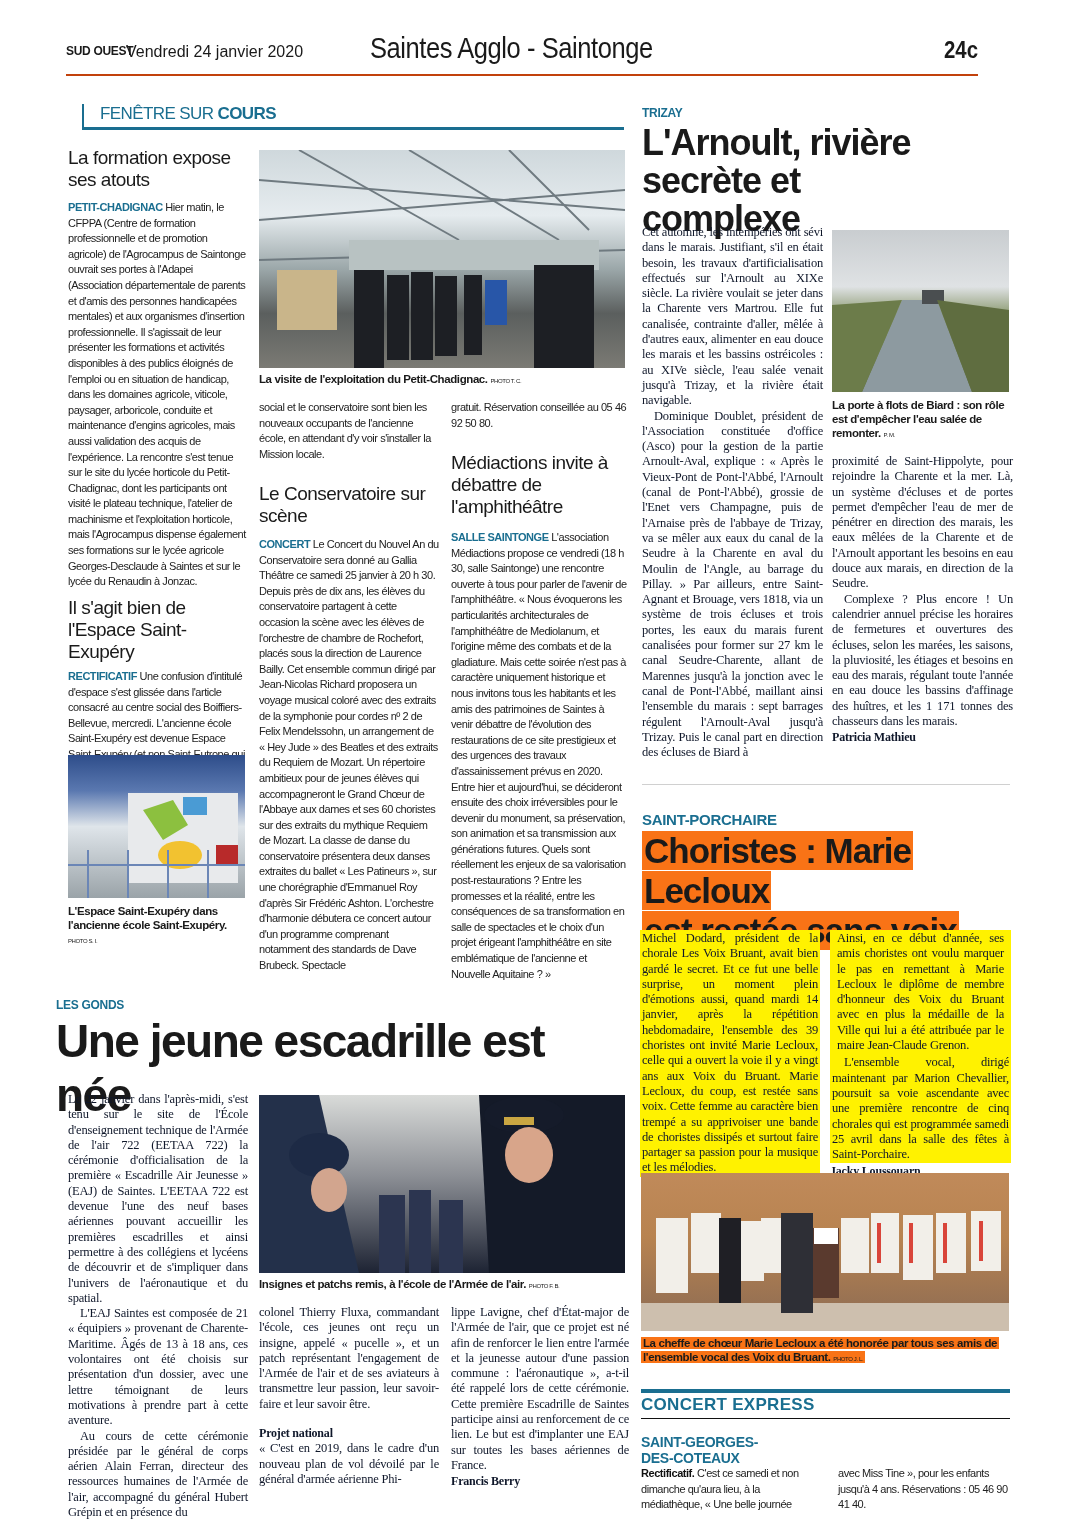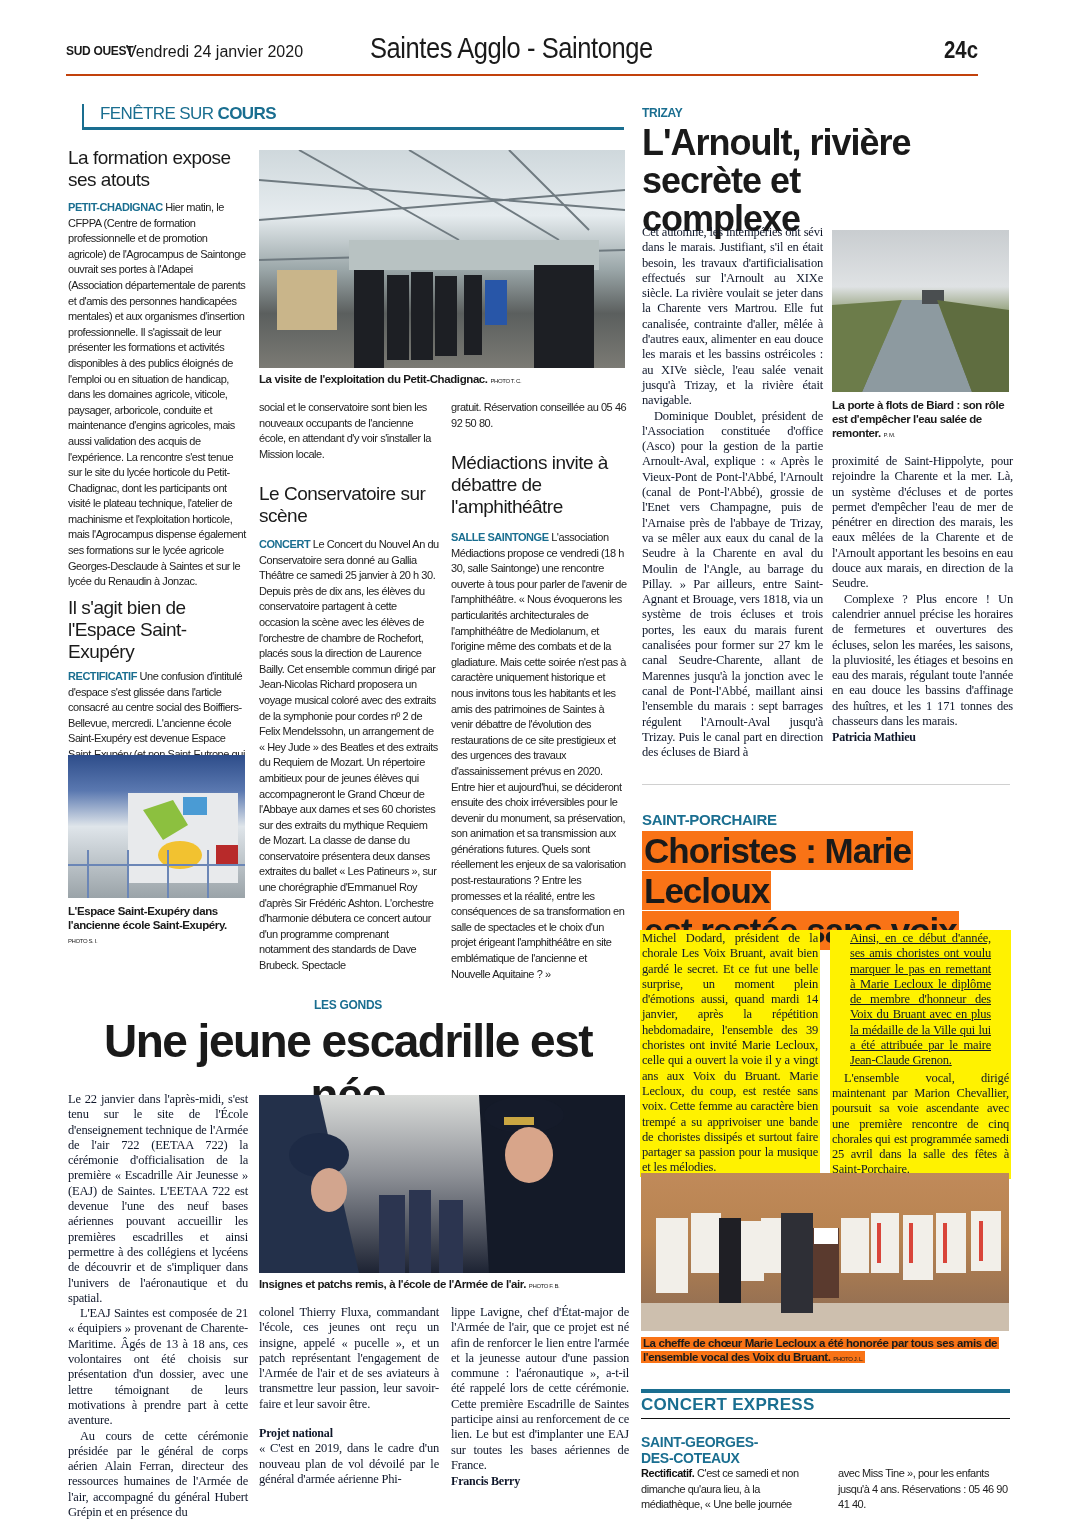--- a/index.html
+++ b/index.html
@@ -162,21 +162,21 @@
   <div class="kicker" style="font-size:15px;">SAINT-PORCHAIRE</div>
   <h1 class="h-med" style="margin-top:3px; font-size:35px; line-height:40px;">
     <span class="hl-inline">Choristes : Marie Lecloux</span><br>
     <span class="hl-inline">est restée sans voix</span>
   </h1>
 </div>
 <div class="abs serif hl" style="left:640px; top:930px; width:180px; padding:1px 2px;">
   <p>Michel Dodard, président de la chorale Les Voix Bruant, avait bien gardé le secret. Et ce fut une belle surprise, un moment plein d'émotions aussi, quand mardi 14 janvier, après la répétition hebdomadaire, l'ensemble des 39 choristes ont invité Marie Lecloux, celle qui a ouvert la voie il y a vingt ans aux Voix du Bruant. Marie Lecloux, du coup, est restée sans voix. Cette femme au caractère bien trempé a su apprivoiser une bande de choristes dissipés et surtout faire partager sa passion pour la musique et les mélodies.</p>
 </div>
 <div class="abs serif" style="left:830px; top:930px; width:181px;">
-  <p class="hl" style="padding:1px 20px;text-decoration:underline;">Ainsi, en ce début d'année, ses amis choristes ont voulu marquer le pas en remettant à Marie Lecloux le diplôme de membre d'honneur des Voix du Bruant avec en plus la médaille de la Ville qui lui a été attribuée par le maire Jean-Claude Grenon.</p>
+  <p class="hl" style="padding:1px 7px;">Ainsi, en ce début d'année, ses amis choristes ont voulu marquer le pas en remettant à Marie Lecloux le diplôme de membre d'honneur des Voix du Bruant avec en plus la médaille de la Ville qui lui a été attribuée par le maire Jean-Claude Grenon.</p>
   <p class="hl" style="padding:1px 2px; text-indent:12px;">L'ensemble vocal, dirigé maintenant par Marion Chevallier, poursuit sa voie ascendante avec une première rencontre de cinq chorales qui est programmée samedi 25 avril dans la salle des fêtes à Saint-Porchaire.</p>
   <div class="sign">Jacky Loussouarn</div>
 </div>
 <div class="abs photo" style="left:641px; top:1173px; width:368px; height:158px; background:linear-gradient(180deg,#c08a5a 0%,#b88350 40%,#8a6a54 100%);">
   <svg width="368" height="158">
     <rect x="0" y="130" width="368" height="28" fill="#cdbfae"></rect>
     <g fill="#f2efe9">
       <rect x="15" y="45" width="32" height="75"></rect>
         <rect x="50" y="40" width="30" height="60"></rect>
       <rect x="95" y="48" width="28" height="60"></rect>
@@ -206,21 +206,21 @@
 <div class="abs" style="left:641px; top:1389px; width:369px; border-top:4px solid #1a6e90; border-bottom:1px solid #111; height:30px;">
   <span style="color:#1a6e90; font-weight:bold; font-size:17px; letter-spacing:0.3px; position:relative; top:2px;">CONCERT EXPRESS</span>
 </div>
 <div class="abs" style="left:641px; top:1434px; width:185px;">
   <div class="kicker" style="font-size:14px; line-height:16px; width:140px;">SAINT-GEORGES-DES-COTEAUX</div>
   <div class="sans" style="column-count:2; column-gap:24px; width:370px; height:64px;">
     <b style="color:#111;">Rectificatif.</b><span> C'est ce samedi et non dimanche qu'aura lieu, à la médiathèque, « Une belle journée avec Miss Tine », pour les enfants jusqu'à 4 ans. Réservations : 05 46 90 41 40.</span>
   </div>
 </div>
 
-<div class="abs" style="left:68px; top:998px; width:560px;text-align:center;">
+<div class="abs" style="left:56px; top:998px; width:560px;">
   <div class="kicker">LES GONDS</div>
   <h1 class="h-big" style="margin-top:2px;">Une jeune escadrille est née</h1>
 </div>
 <div class="abs serif" style="left:68px; top:1092px; width:180px;">
   <p>Le 22 janvier dans l'après-midi, s'est tenu sur le site de l'École d'enseignement technique de l'Armée de l'air 722 (EETAA 722) la cérémonie d'officialisation de la première « Escadrille Air Jeunesse » (EAJ) de Saintes. L'EETAA 722 est devenue l'une des neuf bases aériennes pouvant accueillir les premières escadrilles et ainsi permettre à des collégiens et lycéens de découvrir et de s'impliquer dans l'univers de l'aéronautique et du spatial.</p>
   <p>L'EAJ Saintes est composée de 21 « équipiers » provenant de Charente-Maritime. Âgés de 13 à 18 ans, ces volontaires ont été choisis sur présentation d'un dossier, avec une lettre témoignant de leurs motivations à prendre part à cette aventure.</p>
   <p>Au cours de cette cérémonie présidée par le général de corps aérien Alain Ferran, directeur des ressources humaines de l'Armée de l'air, accompagné du général Hubert Grépin et en présence du</p>
 </div>
 <div class="abs photo" style="left:259px; top:1095px; width:366px; height:178px; background:linear-gradient(180deg,#d9dbd9 0%,#8d9096 45%,#1d2333 100%);">
   <svg width="366" height="178">

